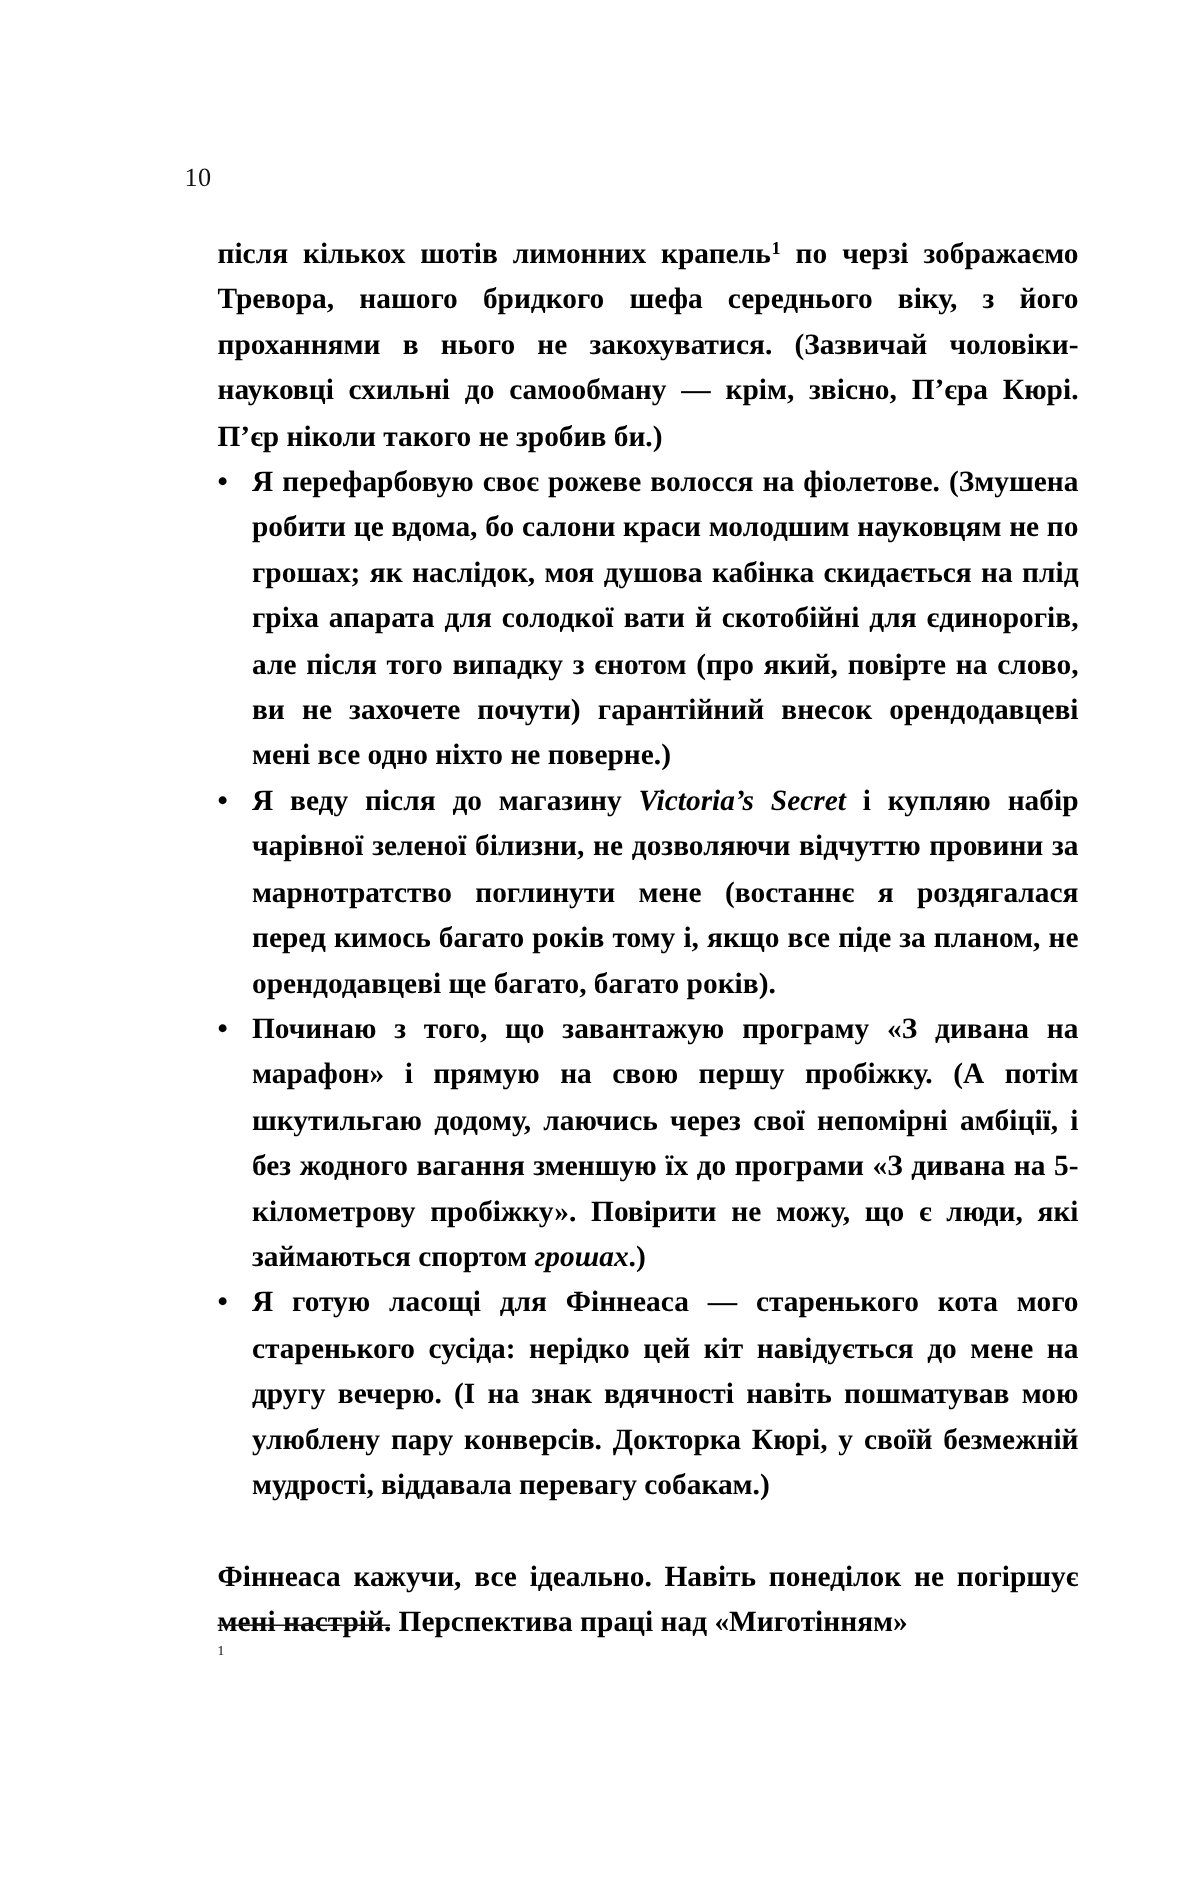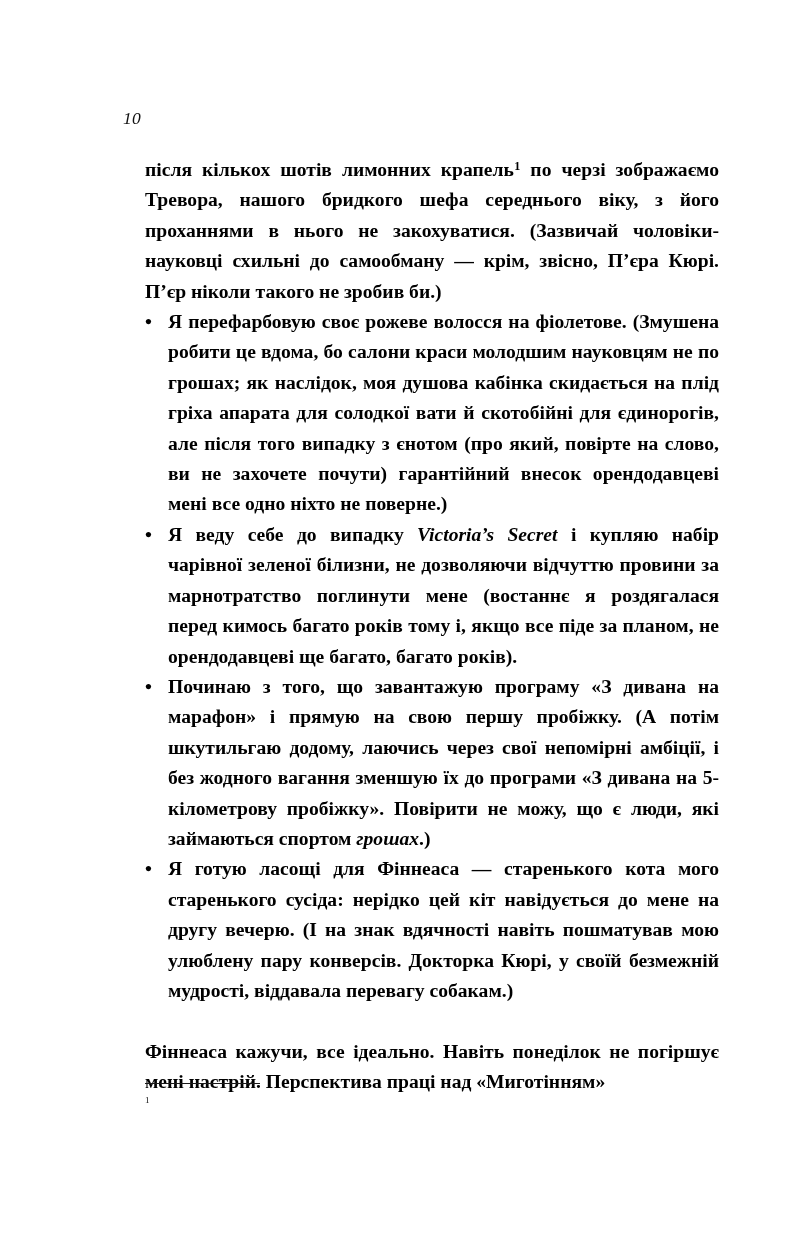--- a/index.html
+++ b/index.html
@@ -24,21 +24,20 @@
 
   
   .folio {
     position: absolute;
     left: 123px;
     top: 108px;
     font-size: 17.5px;
     line-height: 20px;
     letter-spacing: 0.2px;
     color: #111111;
-    font-style: italic;
   }
 
   
   .textblock {
     position: absolute;
     left: 145px;
     top: 155px;
     width: 574px;
     font-weight: bold;
   }
@@ -133,21 +132,21 @@
   <div class="folio">10</div>
 
   <div class="textblock">
 
     <p class="para"><span>після кількох шотів лимонних крапель</span><sup class="fnref">1</sup><span> по черзі зображаємо Тревора, нашого бридкого шефа середнього віку, з його проханнями в нього не закохуватися. (Зазвичай чоловіки-науковці схильні до самообману — крім, звісно, П’єра Кюрі. П’єр ніколи такого не зробив би.)</span></p>
 
     <ul class="bullets">
 
       <li><span class="dot">•</span><span>Я перефарбовую своє рожеве волосся на фіолетове. (Змушена робити це вдома, бо салони краси молодшим науковцям не по грошах; як наслідок, моя душова кабінка скидається на плід гріха апарата для солодкої вати й скотобійні для єдинорогів, але після того випадку з єнотом (про який, повірте на слово, ви не захочете почути) гарантійний внесок орендодавцеві мені все одно ніхто не поверне.)</span></li>
 
-      <li><span class="dot">•</span><span>Я веду себе до випадку </span><span class="it">Victoria’s Secret</span><span> і купляю набір чарівної зеленої білизни, не дозволяючи відчуттю провини за марнотратство поглинути мене (востаннє я роздягалася перед кимось багато років тому і, якщо все піде за планом, не орендодавцеві ще багато, багато років).</span></li>
+      <li><span class="dot">•</span><span>Я веду після до магазину </span><span class="it">Victoria’s Secret</span><span> і купляю набір чарівної зеленої білизни, не дозволяючи відчуттю провини за марнотратство поглинути мене (востаннє я роздягалася перед кимось багато років тому і, якщо все піде за планом, не орендодавцеві ще багато, багато років).</span></li>
 
       <li><span class="dot">•</span><span>Починаю з того, що завантажую програму «З дивана на марафон» і прямую на свою першу пробіжку. (А потім шкутильгаю додому, лаючись через свої непомірні амбіції, і без жодного вагання зменшую їх до програми «З дивана на 5-кілометрову пробіжку». Повірити не можу, що є люди, які займаються спортом </span><span class="it">грошах</span><span>.)</span></li>
 
       <li><span class="dot">•</span><span>Я готую ласощі для Фіннеаса — старенького кота мого старенького сусіда: нерідко цей кіт навідується до мене на другу вечерю. (І на знак вдячності навіть пошматував мою улюблену пару конверсів. Докторка Кюрі, у своїй безмежній мудрості, віддавала перевагу собакам.)</span></li>
 
     </ul>
 
     <p class="para spaced-before">Фіннеаса кажучи, все ідеально. Навіть понеділок не погіршує мені настрій. Перспектива праці над «Миготінням»</p>
 
   </div>

